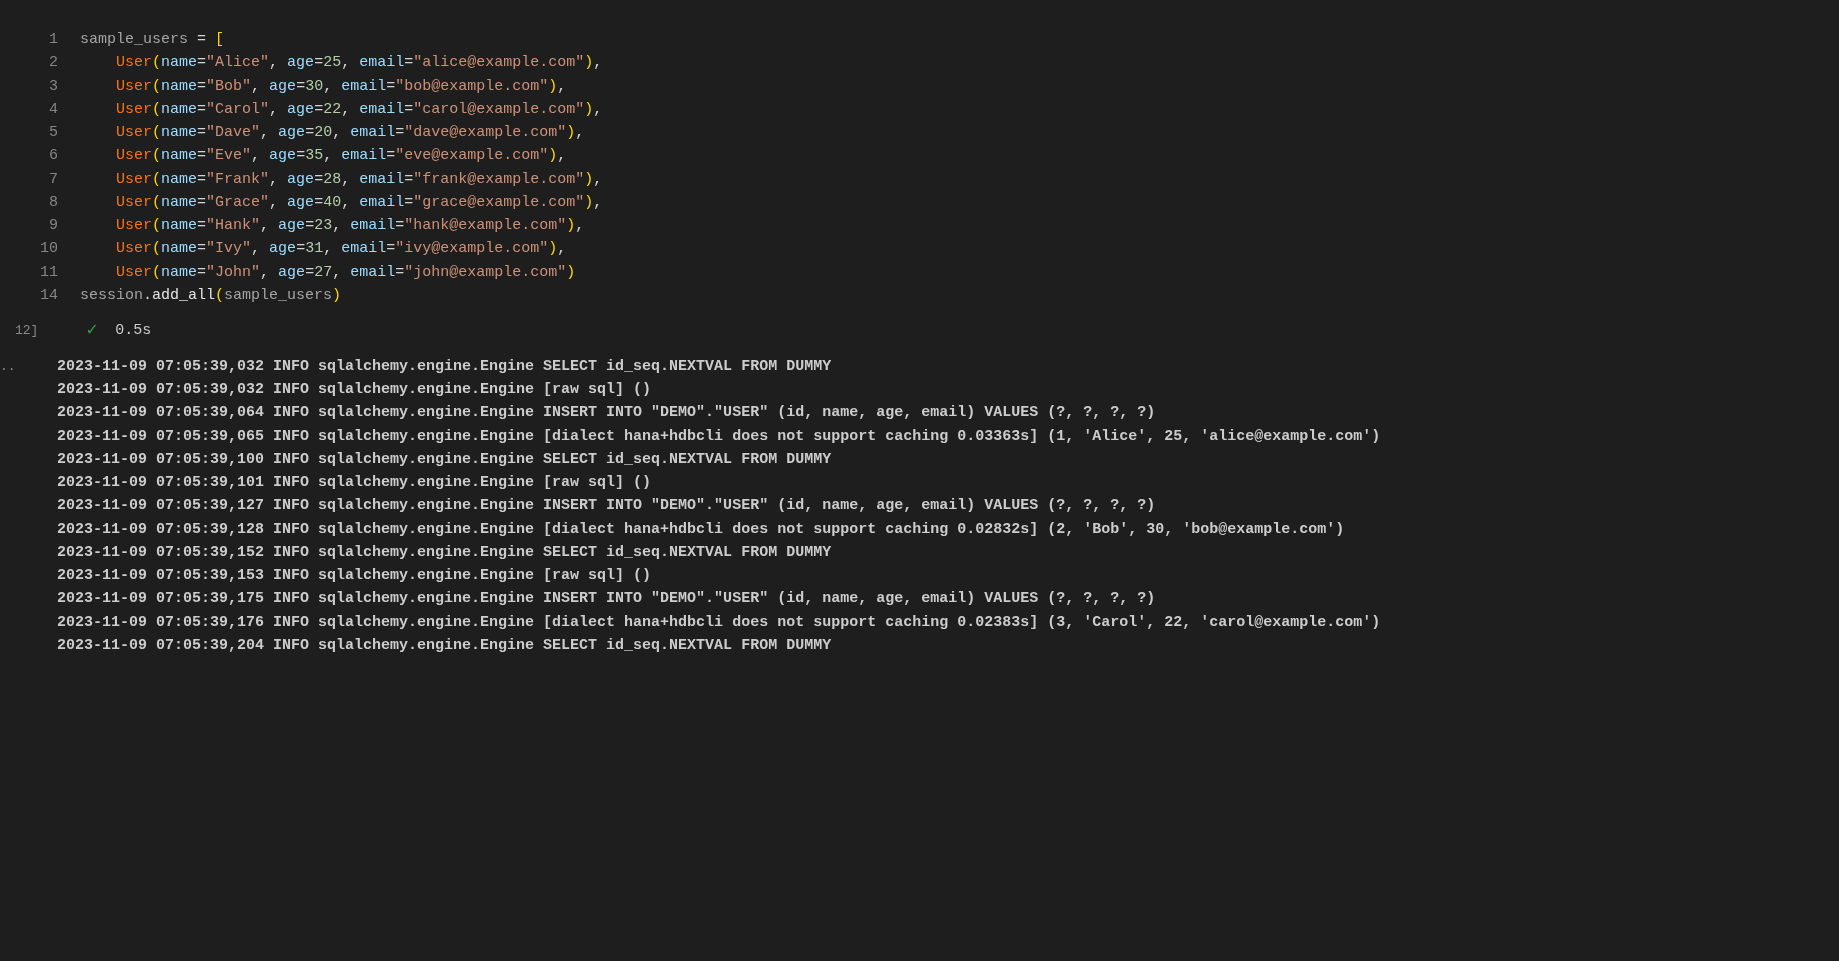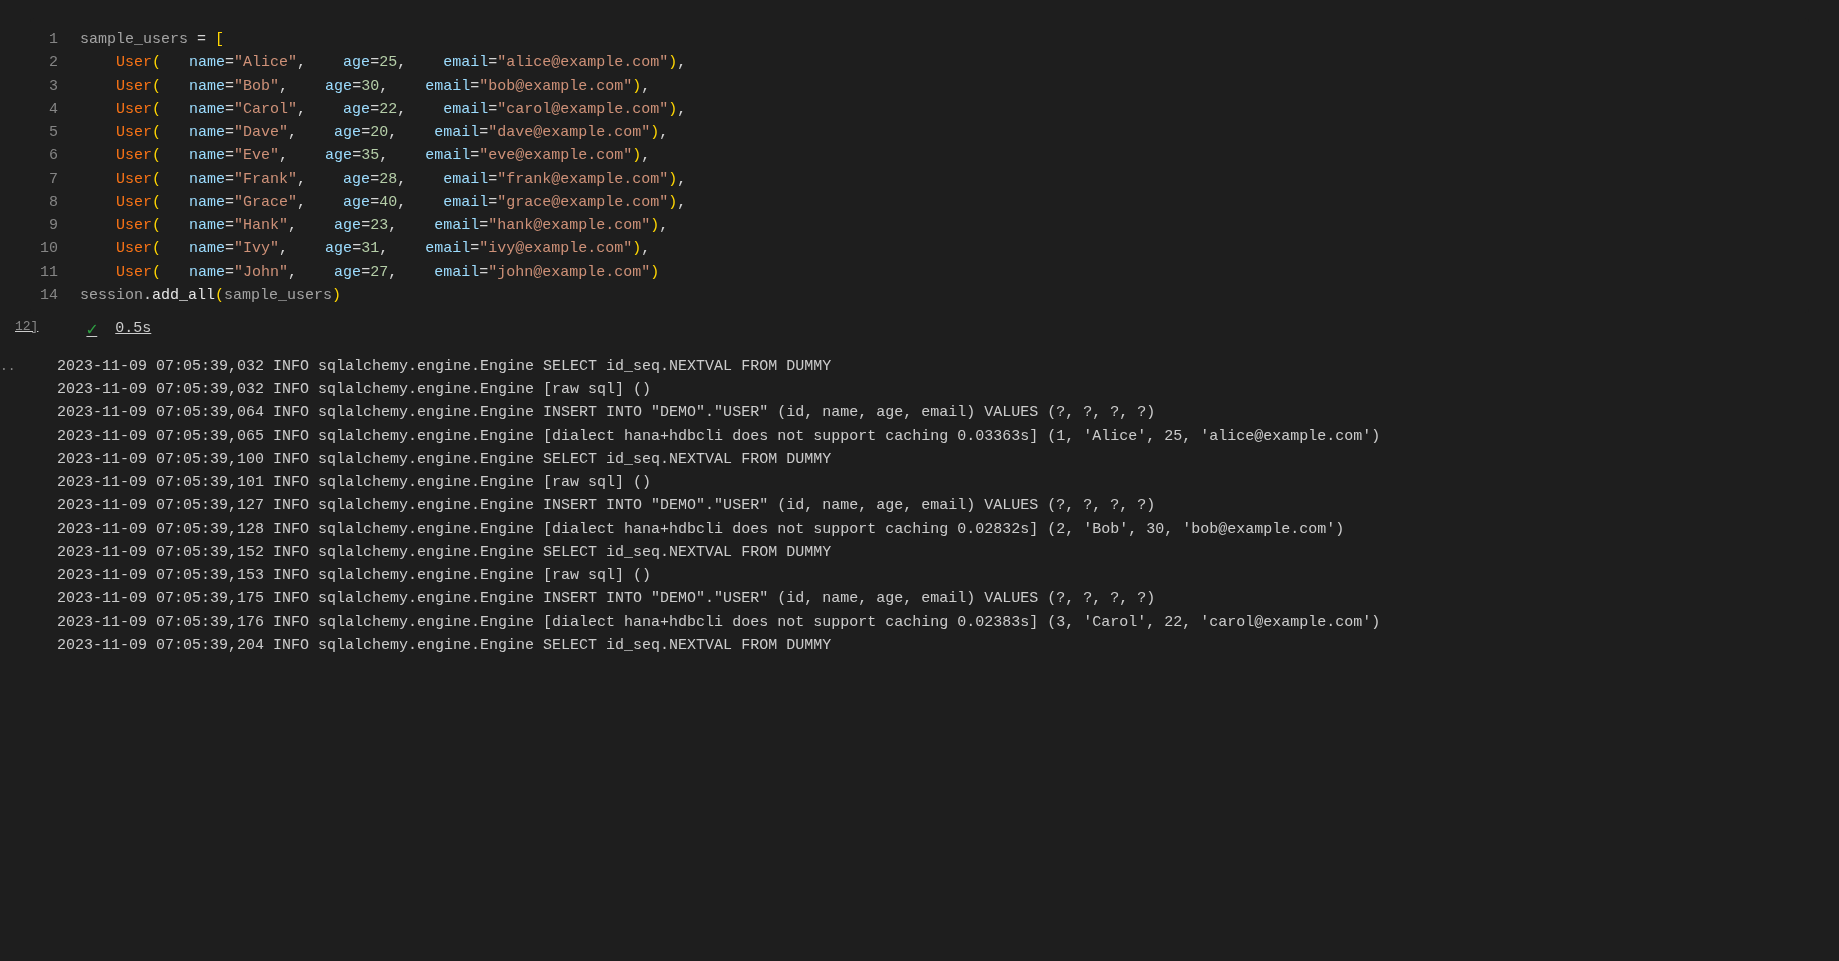--- a/index.html
+++ b/index.html
@@ -30,31 +30,30 @@
     flex-shrink: 0;
   }
   .code-content {
     white-space: pre;
     flex: 1;
   }
   .tok-var  { color: #a3a3a3; }
   .tok-op   { color: #d4d4d4; }
   .tok-punc { color: #ffd602; }
   .tok-class{ color: #f97316; }
-  .tok-kw   { color: #9cdcfe; margin-left: 28px; }
+  .tok-kw   { color: #9cdcfe; }
   .tok-str  { color: #ce9178; }
   .tok-num  { color: #b5cea8; }
   .tok-func { color: #e5e5e5; }
   .tok-comment { color: #6a9955; }
   .status-row {
     display: flex;
-    align-items: flex-start;
+    align-items: center;
     padding: 4px 8px 6px 15px;
     color: #cccccc;
-    text-decoration: underline;
   }
   .cell-label {
     color: #888;
     font-size: 13px;
     margin-right: 28px;
     min-width: 20px;
   }
   .check-icon {
     color: #2ea043;
     font-size: 18px;
@@ -73,20 +72,21 @@
     width: 18px;
     color: #888;
     font-size: 13px;
     vertical-align: top;
     padding-top: 2px;
   }
   .output-lines {
     display: inline-block;
     vertical-align: top;
     padding-left: 30px;
+    font-weight: bold;
   }
   .output-line {
     white-space: pre;
     min-height: 23px;
   }
 </style>
 </head>
 <body>
 
 <div class="editor-pane">

